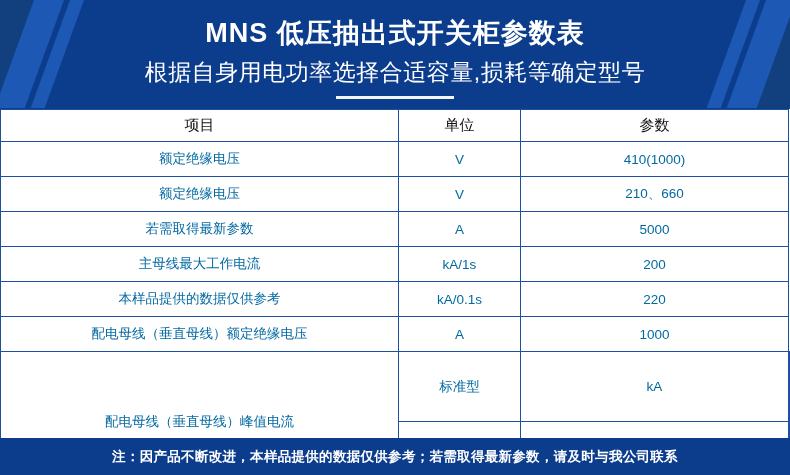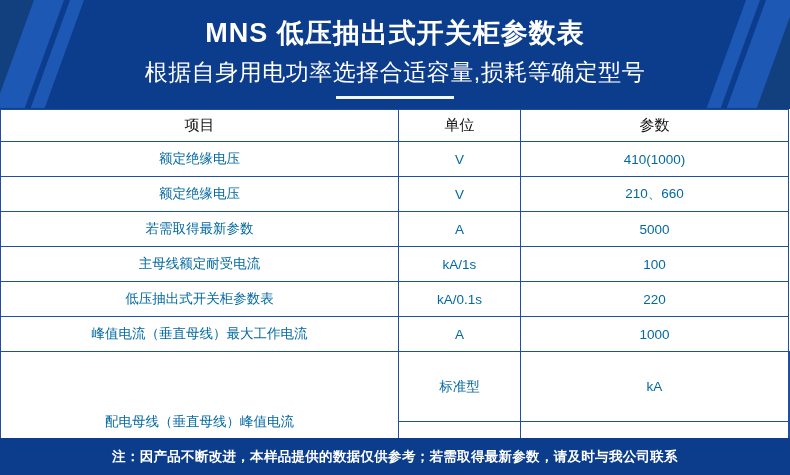--- a/index.html
+++ b/index.html
@@ -173,31 +173,31 @@
           <td>额定绝缘电压</td>
           <td>V</td>
           <td>210、660</td>
         </tr>
         <tr>
           <td>若需取得最新参数</td>
           <td>A</td>
           <td>5000</td>
         </tr>
         <tr>
-          <td>主母线额定耐受电流</td>
+          <td>主母线最大工作电流</td>
           <td>kA/1s</td>
-          <td>100</td>
-        </tr>
-        <tr>
-          <td>低压抽出式开关柜参数表</td>
+          <td>200</td>
+        </tr>
+        <tr>
+          <td>本样品提供的数据仅供参考</td>
           <td>kA/0.1s</td>
           <td>220</td>
         </tr>
         <tr>
-          <td>峰值电流（垂直母线）最大工作电流</td>
+          <td>配电母线（垂直母线）额定绝缘电压</td>
           <td>A</td>
           <td>1000</td>
         </tr>
         <tr>
           <td rowspan="2" style="width:275px">配电母线（垂直母线）峰值电流</td>
           <td style="width:123px">标准型</td>
           <td>kA</td>
           <td>105（最大值）/0.1s</td>
         </tr>
         <tr>

